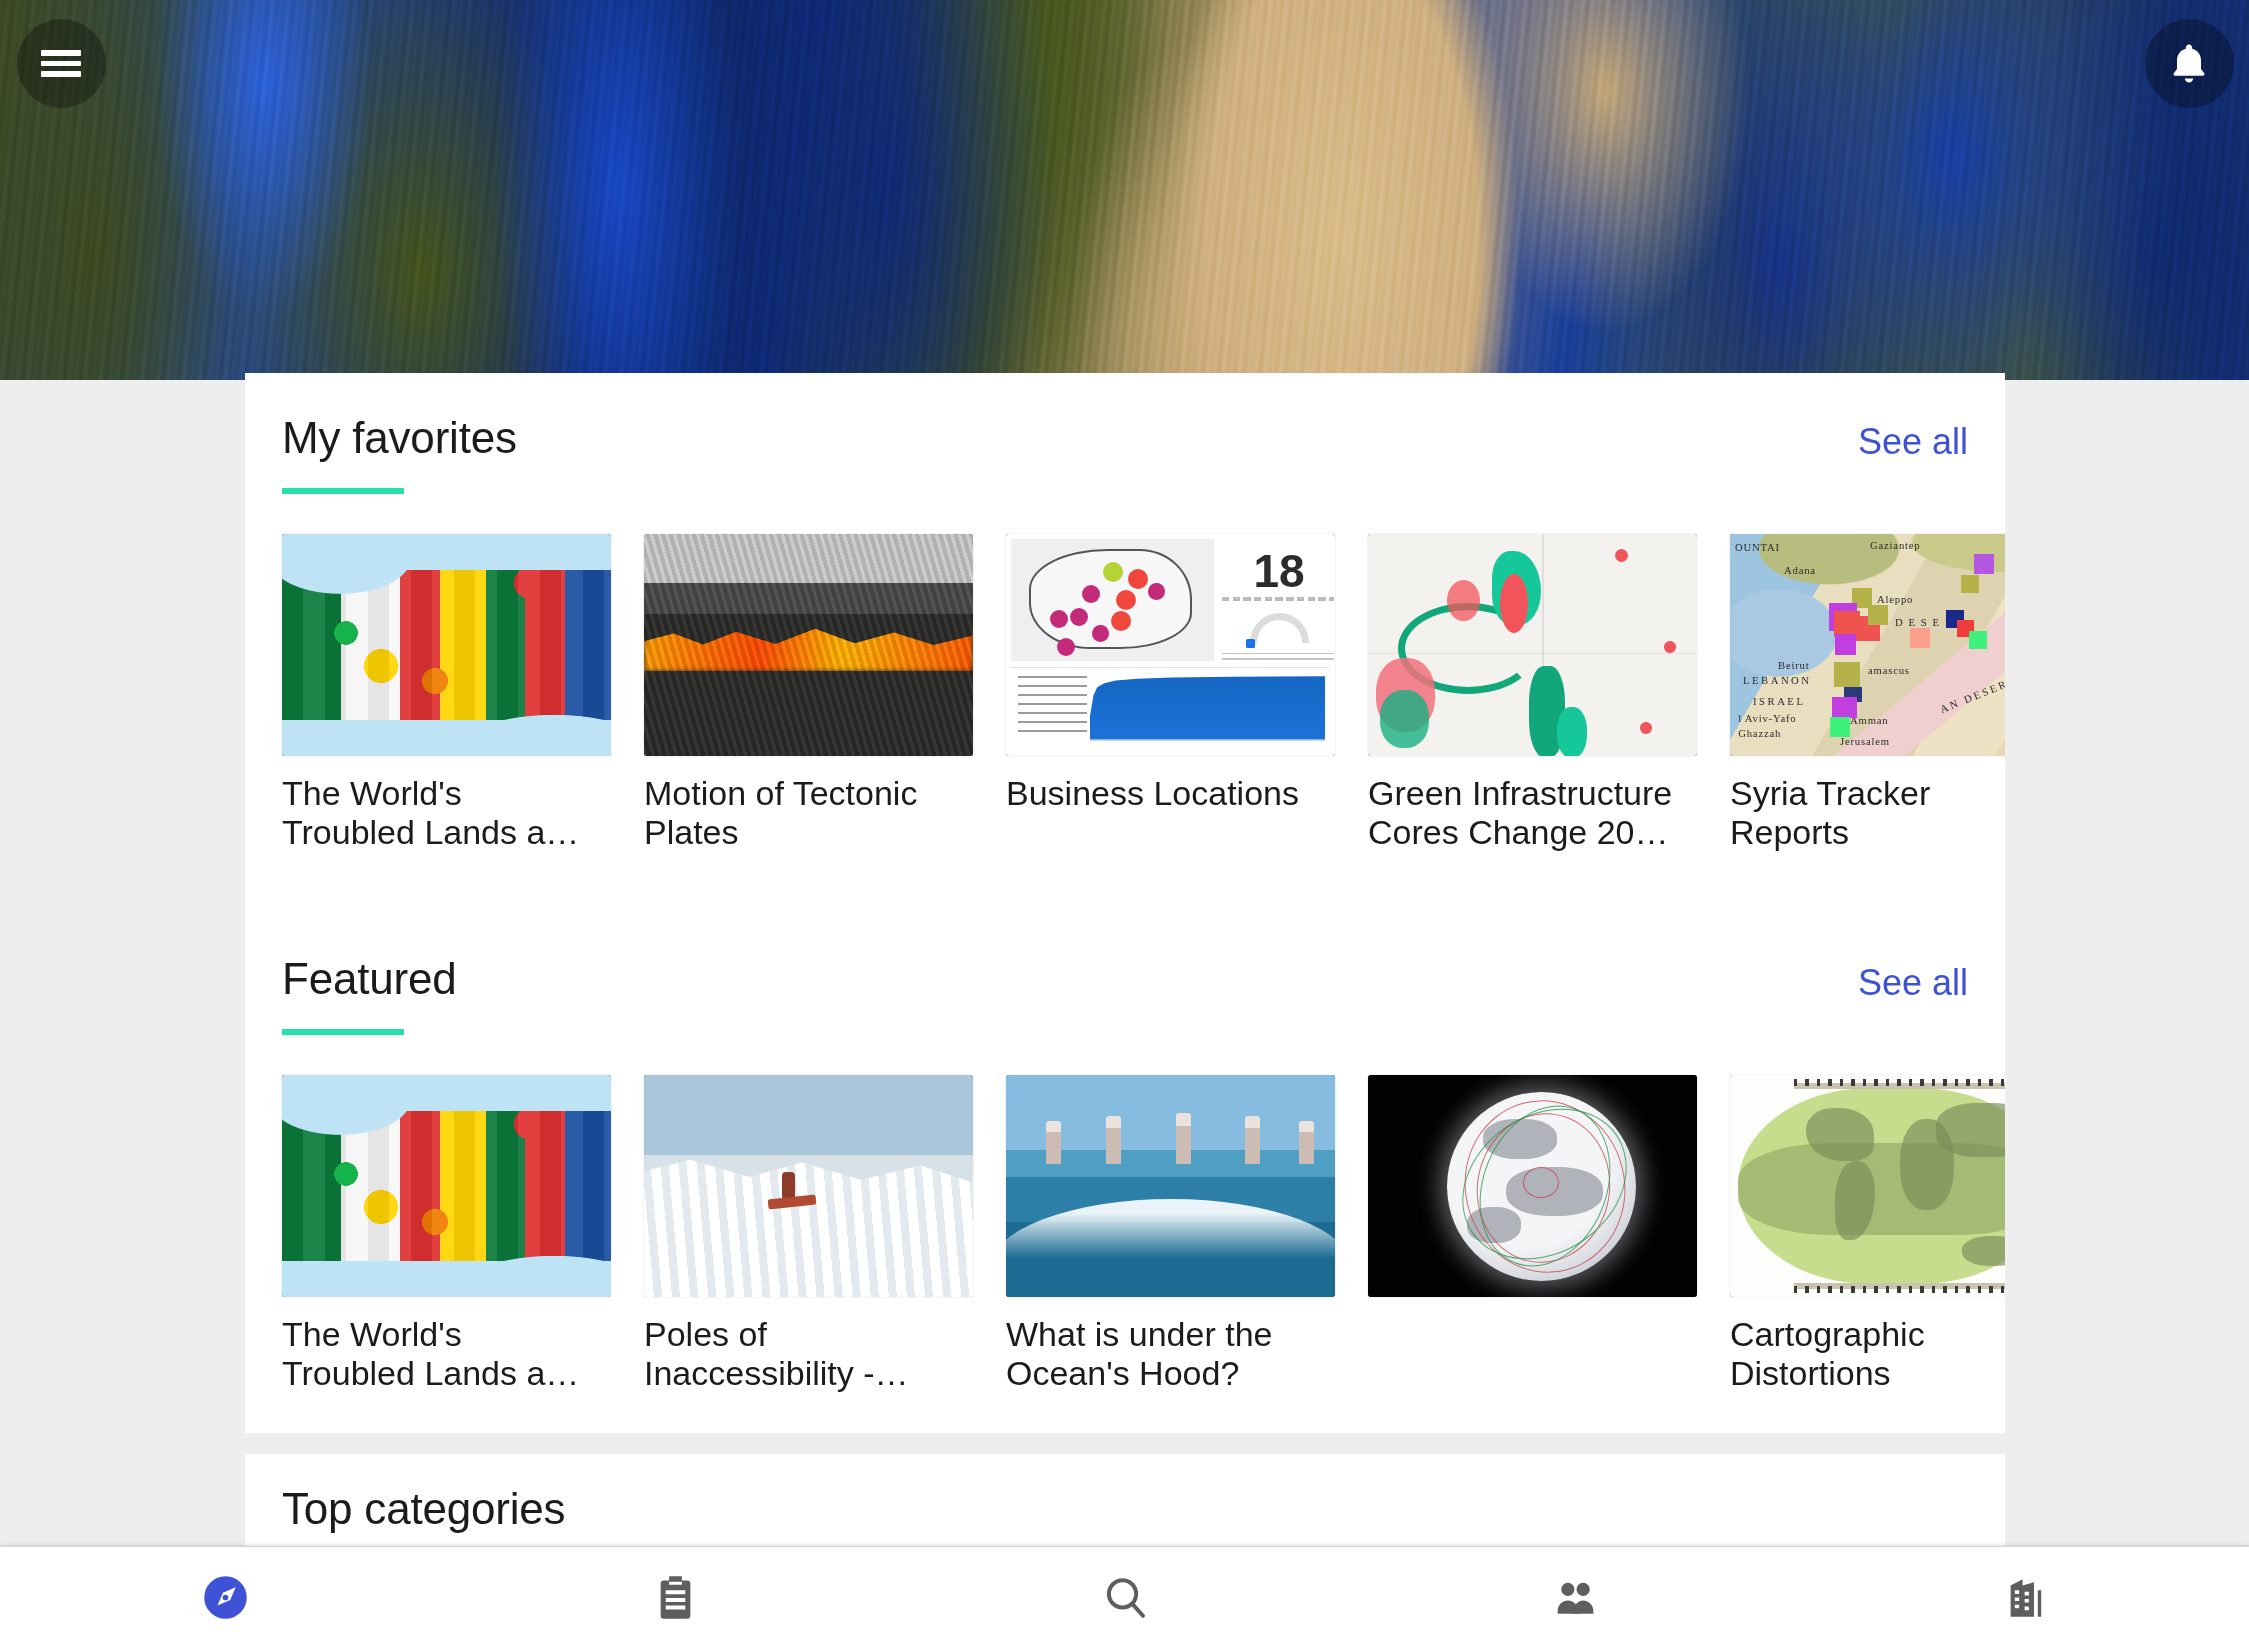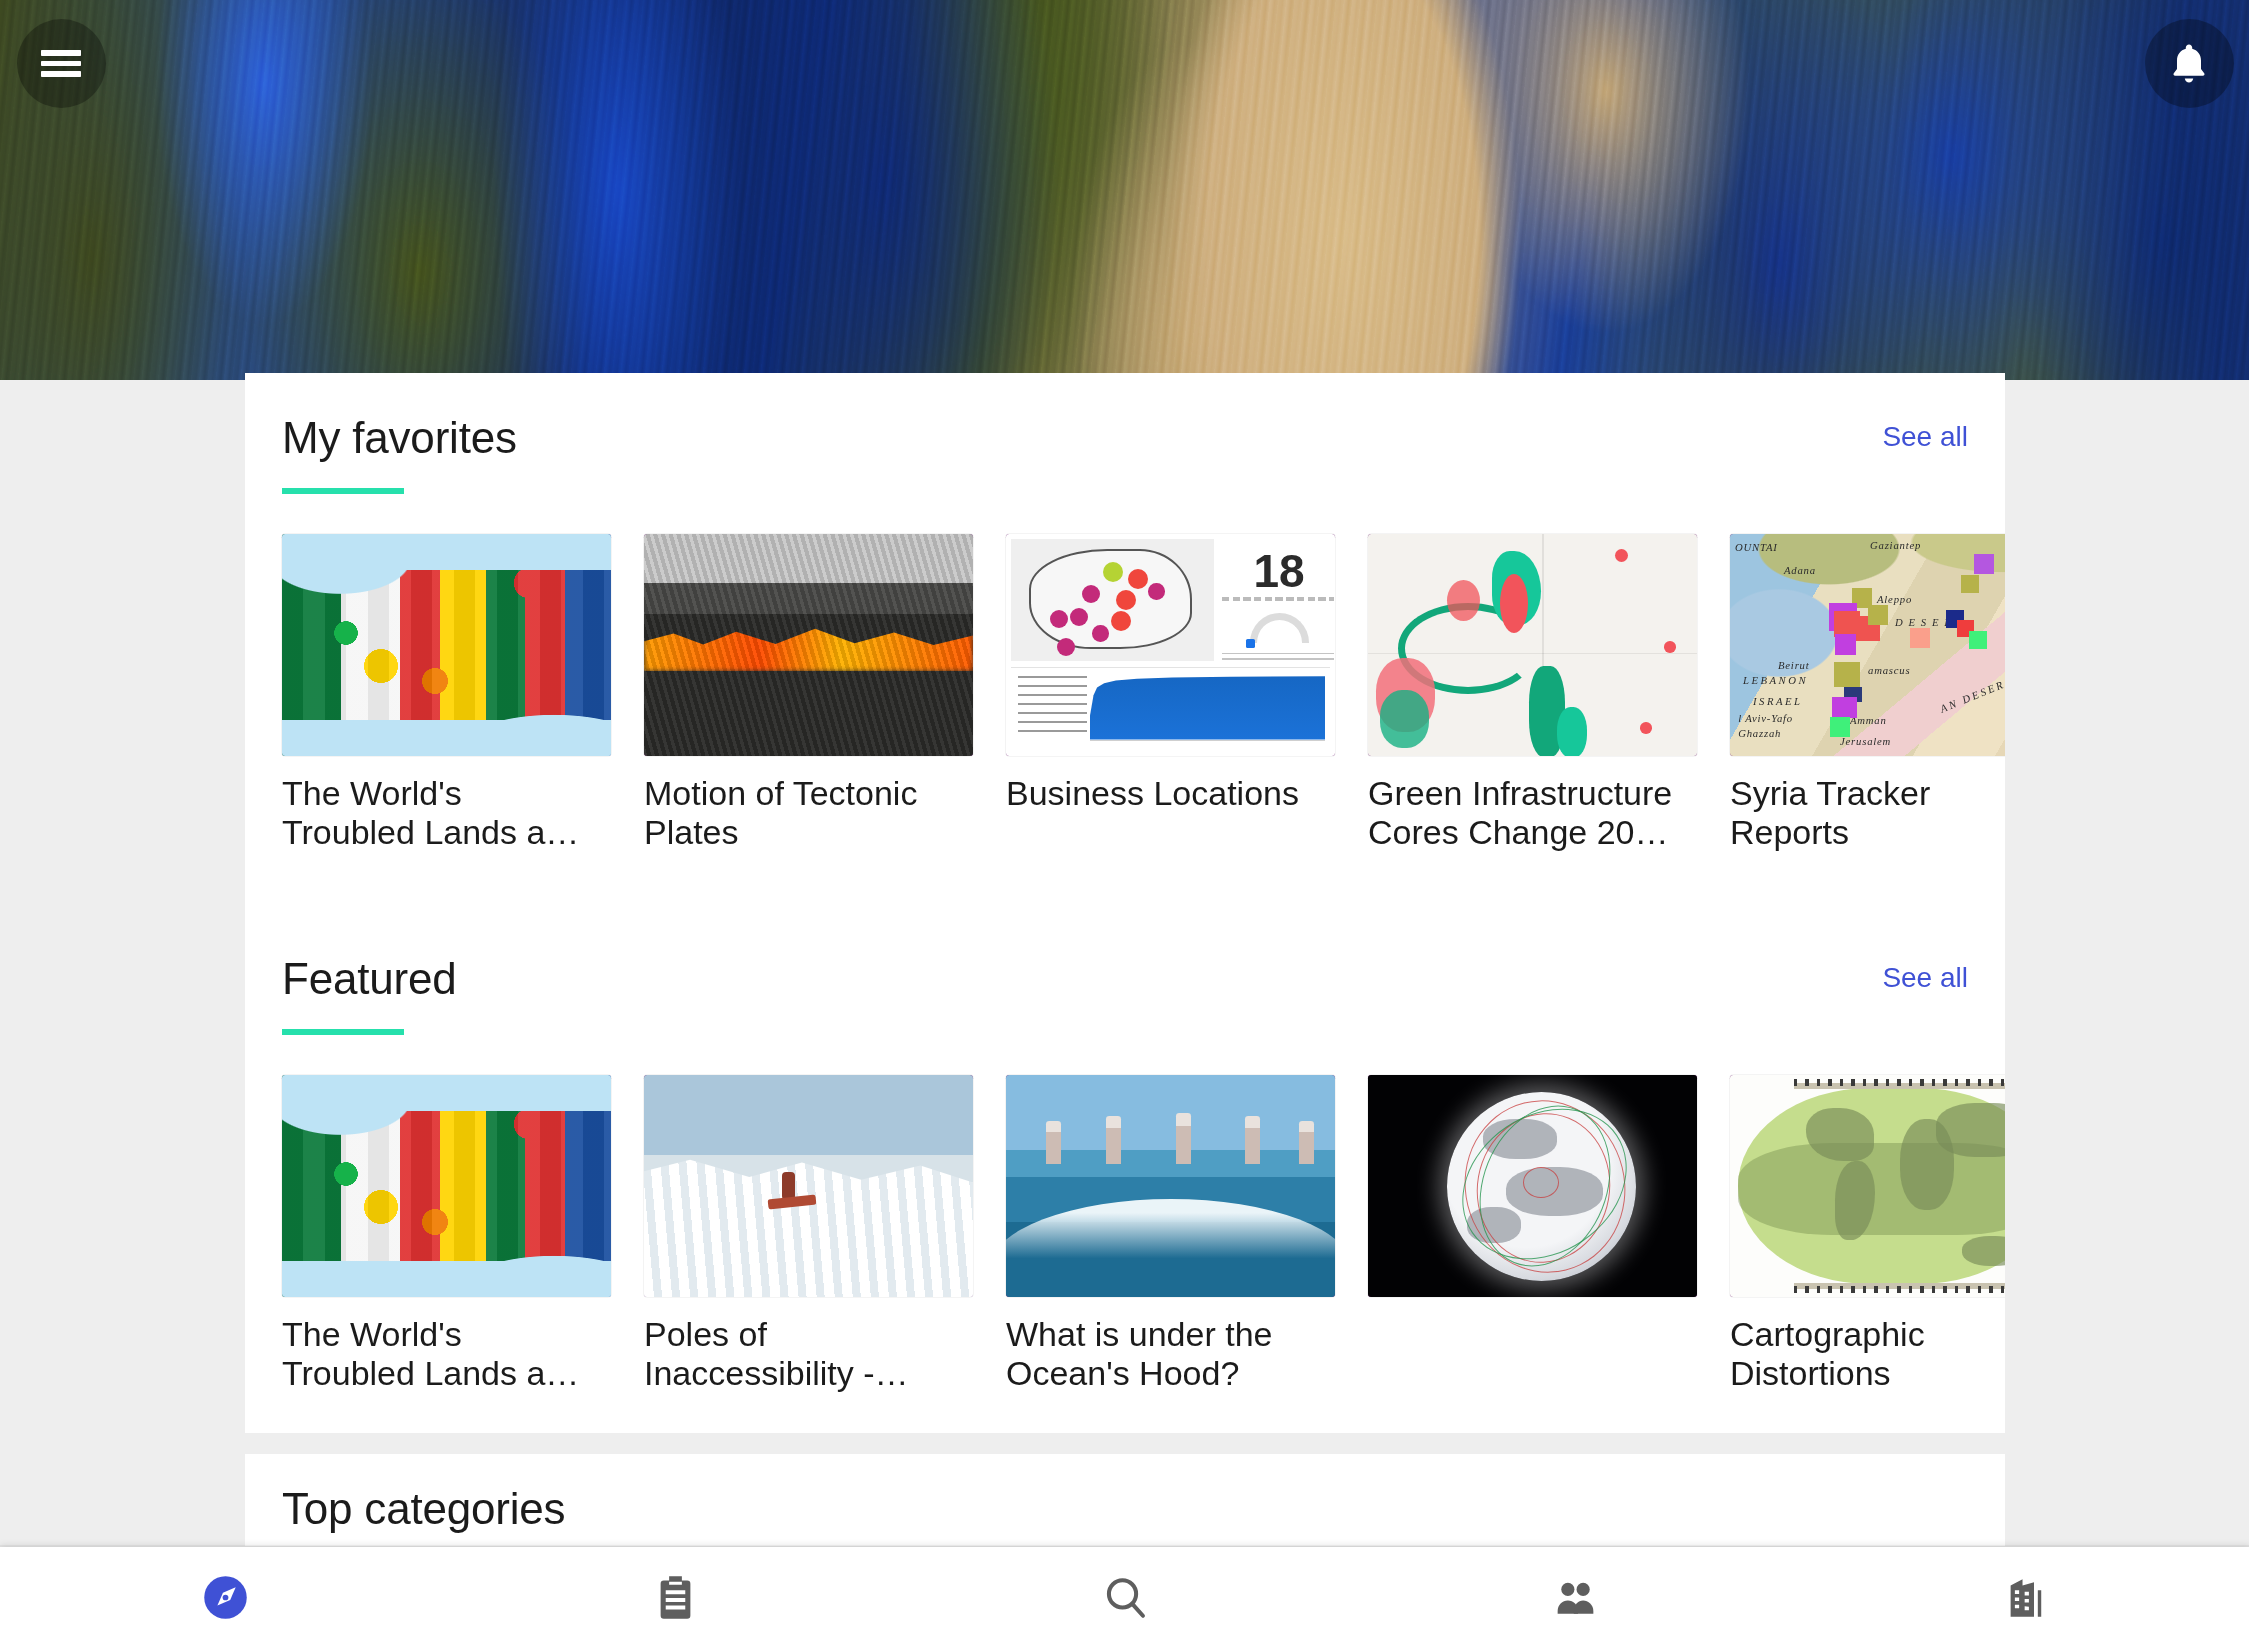--- a/index.html
+++ b/index.html
@@ -83,21 +83,21 @@
     position: absolute; left: 37px; top: 40px;
     font-size: 44px; font-weight: 400; color: #1b1b1b;
     letter-spacing: -0.2px;
   }
   .section-rule {
     position: absolute; left: 37px; top: 115px;
     width: 122px; height: 5.8px; background: #26e0ac;
   }
   .see-all {
     position: absolute; right: 37px; top: 48px;
-    font-size: 28px; color: #3f51d5; cursor: pointer; margin-left: 47px;
+    font-size: 36px; color: #3f51d5; cursor: pointer; margin-left: 47px;
   }
   #section-topcat .section-title { top: 30px; }
 
   
   .row {
     position: absolute; left: 37px; top: 161px;
     display: flex; gap: 33px; width: 1723px;
   }
   .card { width: 329px; flex: 0 0 329px; cursor: pointer; }
   .thumb {
@@ -192,21 +192,20 @@
   .art-gic .roads { position:absolute; inset:0;
     background:
       linear-gradient(90deg, transparent 0 53%, rgba(0,0,0,0.08) 53% 53.4%, transparent 53.4%),
       linear-gradient(0deg, transparent 0 46%, rgba(0,0,0,0.07) 46% 46.3%, transparent 46.3%),
       linear-gradient(0deg, transparent 0 17%, rgba(0,0,0,0.06) 17% 17.3%, transparent 17.3%); }
   .art-gic .p { position:absolute; border-radius:50%; }
 
   .art-syria { position:absolute; inset:0;
     background:
       linear-gradient(120deg, #9dc5e0 0 26%, #e9dfc0 26% 46%, #ded3b0 46% 68%, #efe2c4 68% 86%, #e6d7b6 86% 100%);
-    font-style: italic;
   }
   .art-syria .terrain { position:absolute; inset:0;
     background:
       radial-gradient(ellipse 115px 58px at 99px 15px, #b7bd7e 0 60%, transparent 62%),
       radial-gradient(ellipse 148px 49px at 272px 8.2px, #c9c98a 0 60%, transparent 62%),
       radial-gradient(ellipse 99px 74px at 49px 99px, #a9c9e2 0 58%, transparent 60%),
       linear-gradient(140deg, transparent 0 62%, #f0cfcf 62% 74%, transparent 74%);
   }
   .art-syria .sq { position:absolute; width:20px; height:20px; }
   .art-syria .lbl { position:absolute; font-size:10.7px; color:#2b2b2b; font-family:"Liberation Serif", serif; letter-spacing:0.8px; }

